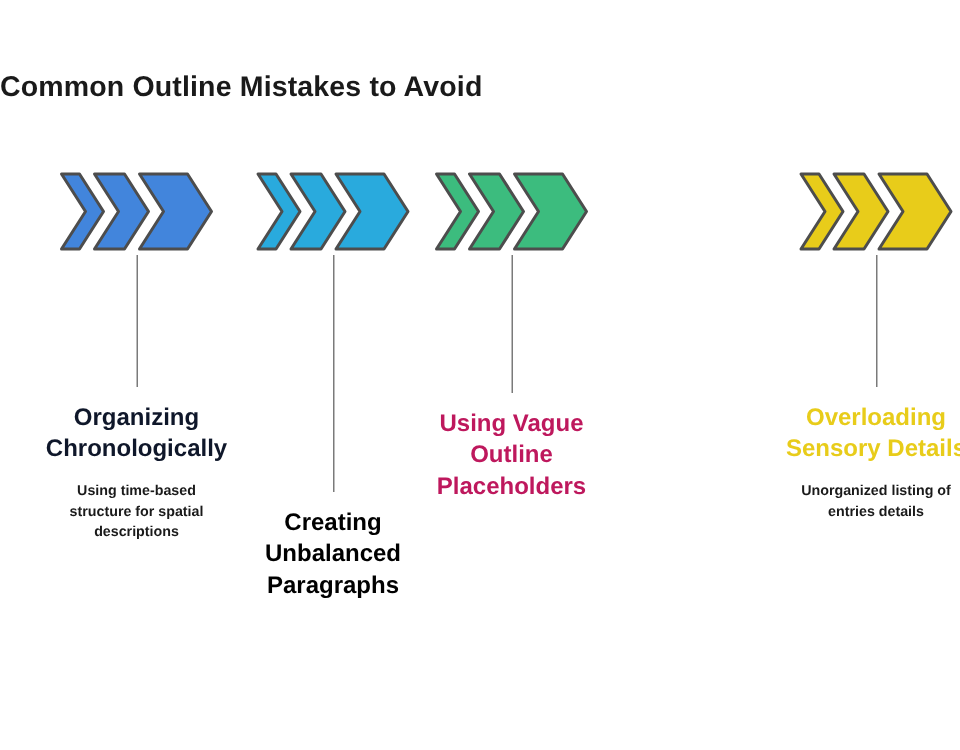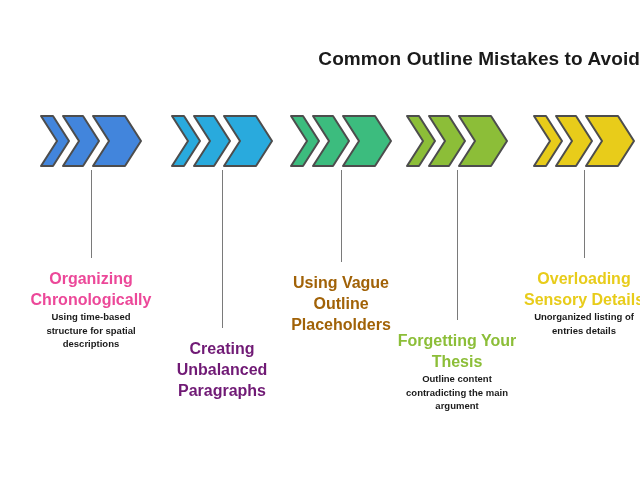--- a/index.html
+++ b/index.html
@@ -19,21 +19,21 @@
     position: relative;
     width: 640px;
     height: 500px;
   }
 
   #title {
     position: absolute;
     top: 48px;
     left: 0;
     width: 640px;
-    text-align: right;
+    text-align: left;
     font-size: 19px;
     font-weight: bold;
     color: #1a1a1a;
     letter-spacing: 0.1px;
   }
 
   .column {
     position: absolute;
     top: 112px;
     width: 118px;
@@ -62,21 +62,21 @@
     width: 128px;
   }
 
   .description {
     font-size: 9.5px;
     font-weight: bold;
     color: #1a1a1a;
     line-height: 1.42;
     text-align: center;
     width: 118px;
-    margin-top: 0;
+    margin-top: 11px;
   }
 
   
   #col-0 { left: 32px; }
   #col-1 { left: 163px; }
   #col-2 { left: 282px; }
   #col-3 { left: 398px; }
   #col-4 { left: 525px; }
 
   
@@ -98,61 +98,49 @@
   <div id="title">Common Outline Mistakes to Avoid</div>
 
   <div class="column" id="col-0">
     <svg class="chevron-group" viewBox="0 0 104 58">
       <polygon points="2,4 14,4 30,29 14,54 2,54 18,29" fill="#4285dc" stroke="#4d4d4d" stroke-width="2" stroke-linejoin="round"></polygon>
       <polygon points="24,4 44,4 60,29 44,54 24,54 40,29" fill="#4285dc" stroke="#4d4d4d" stroke-width="2" stroke-linejoin="round"></polygon>
       <polygon points="54,4 86,4 102,29 86,54 54,54 70,29" fill="#4285dc" stroke="#4d4d4d" stroke-width="2" stroke-linejoin="round"></polygon>
     </svg>
     <div class="connector"></div>
     <div class="heading-wrap">
-      <div class="heading" style="color:#ec4899">Organizing Chronologically</div>
+      <div class="heading" style="color:#0f172a">Organizing Chronologically</div>
     </div>
     <div class="description">Using time-based structure for spatial descriptions</div>
   </div>
 
   <div class="column" id="col-1">
     <svg class="chevron-group" viewBox="0 0 104 58">
       <polygon points="2,4 14,4 30,29 14,54 2,54 18,29" fill="#29aadd" stroke="#4d4d4d" stroke-width="2" stroke-linejoin="round"></polygon>
       <polygon points="24,4 44,4 60,29 44,54 24,54 40,29" fill="#29aadd" stroke="#4d4d4d" stroke-width="2" stroke-linejoin="round"></polygon>
       <polygon points="54,4 86,4 102,29 86,54 54,54 70,29" fill="#29aadd" stroke="#4d4d4d" stroke-width="2" stroke-linejoin="round"></polygon>
     </svg>
     <div class="connector"></div>
     <div class="heading-wrap">
-      <div class="heading" style="color:#701a75">Creating Unbalanced Paragraphs</div>
+      <div class="heading" style="color:#000000">Creating Unbalanced Paragraphs</div>
     </div>
   </div>
 
   <div class="column" id="col-2">
     <svg class="chevron-group" viewBox="0 0 104 58">
       <polygon points="2,4 14,4 30,29 14,54 2,54 18,29" fill="#3cbc7e" stroke="#4d4d4d" stroke-width="2" stroke-linejoin="round"></polygon>
       <polygon points="24,4 44,4 60,29 44,54 24,54 40,29" fill="#3cbc7e" stroke="#4d4d4d" stroke-width="2" stroke-linejoin="round"></polygon>
       <polygon points="54,4 86,4 102,29 86,54 54,54 70,29" fill="#3cbc7e" stroke="#4d4d4d" stroke-width="2" stroke-linejoin="round"></polygon>
     </svg>
     <div class="connector"></div>
     <div class="heading-wrap">
-      <div class="heading" style="color:#a16207">Using Vague Outline Placeholders</div>
+      <div class="heading" style="color:#be185d">Using Vague Outline Placeholders</div>
     </div>
   </div>
 
-  <div class="column" id="col-3">
-    <svg class="chevron-group" viewBox="0 0 104 58">
-      <polygon points="2,4 14,4 30,29 14,54 2,54 18,29" fill="#8cbe38" stroke="#4d4d4d" stroke-width="2" stroke-linejoin="round"></polygon>
-      <polygon points="24,4 44,4 60,29 44,54 24,54 40,29" fill="#8cbe38" stroke="#4d4d4d" stroke-width="2" stroke-linejoin="round"></polygon>
-      <polygon points="54,4 86,4 102,29 86,54 54,54 70,29" fill="#8cbe38" stroke="#4d4d4d" stroke-width="2" stroke-linejoin="round"></polygon>
-    </svg>
-    <div class="connector"></div>
-    <div class="heading-wrap">
-      <div class="heading" style="color:#8cbe38">Forgetting Your Thesis</div>
-    </div>
-    <div class="description">Outline content contradicting the main argument</div>
-  </div>
 
   <div class="column" id="col-4">
     <svg class="chevron-group" viewBox="0 0 104 58">
       <polygon points="2,4 14,4 30,29 14,54 2,54 18,29" fill="#e8cc1a" stroke="#4d4d4d" stroke-width="2" stroke-linejoin="round"></polygon>
       <polygon points="24,4 44,4 60,29 44,54 24,54 40,29" fill="#e8cc1a" stroke="#4d4d4d" stroke-width="2" stroke-linejoin="round"></polygon>
       <polygon points="54,4 86,4 102,29 86,54 54,54 70,29" fill="#e8cc1a" stroke="#4d4d4d" stroke-width="2" stroke-linejoin="round"></polygon>
     </svg>
     <div class="connector"></div>
     <div class="heading-wrap">
       <div class="heading" style="color:#e8cc1a">Overloading Sensory Details</div>

